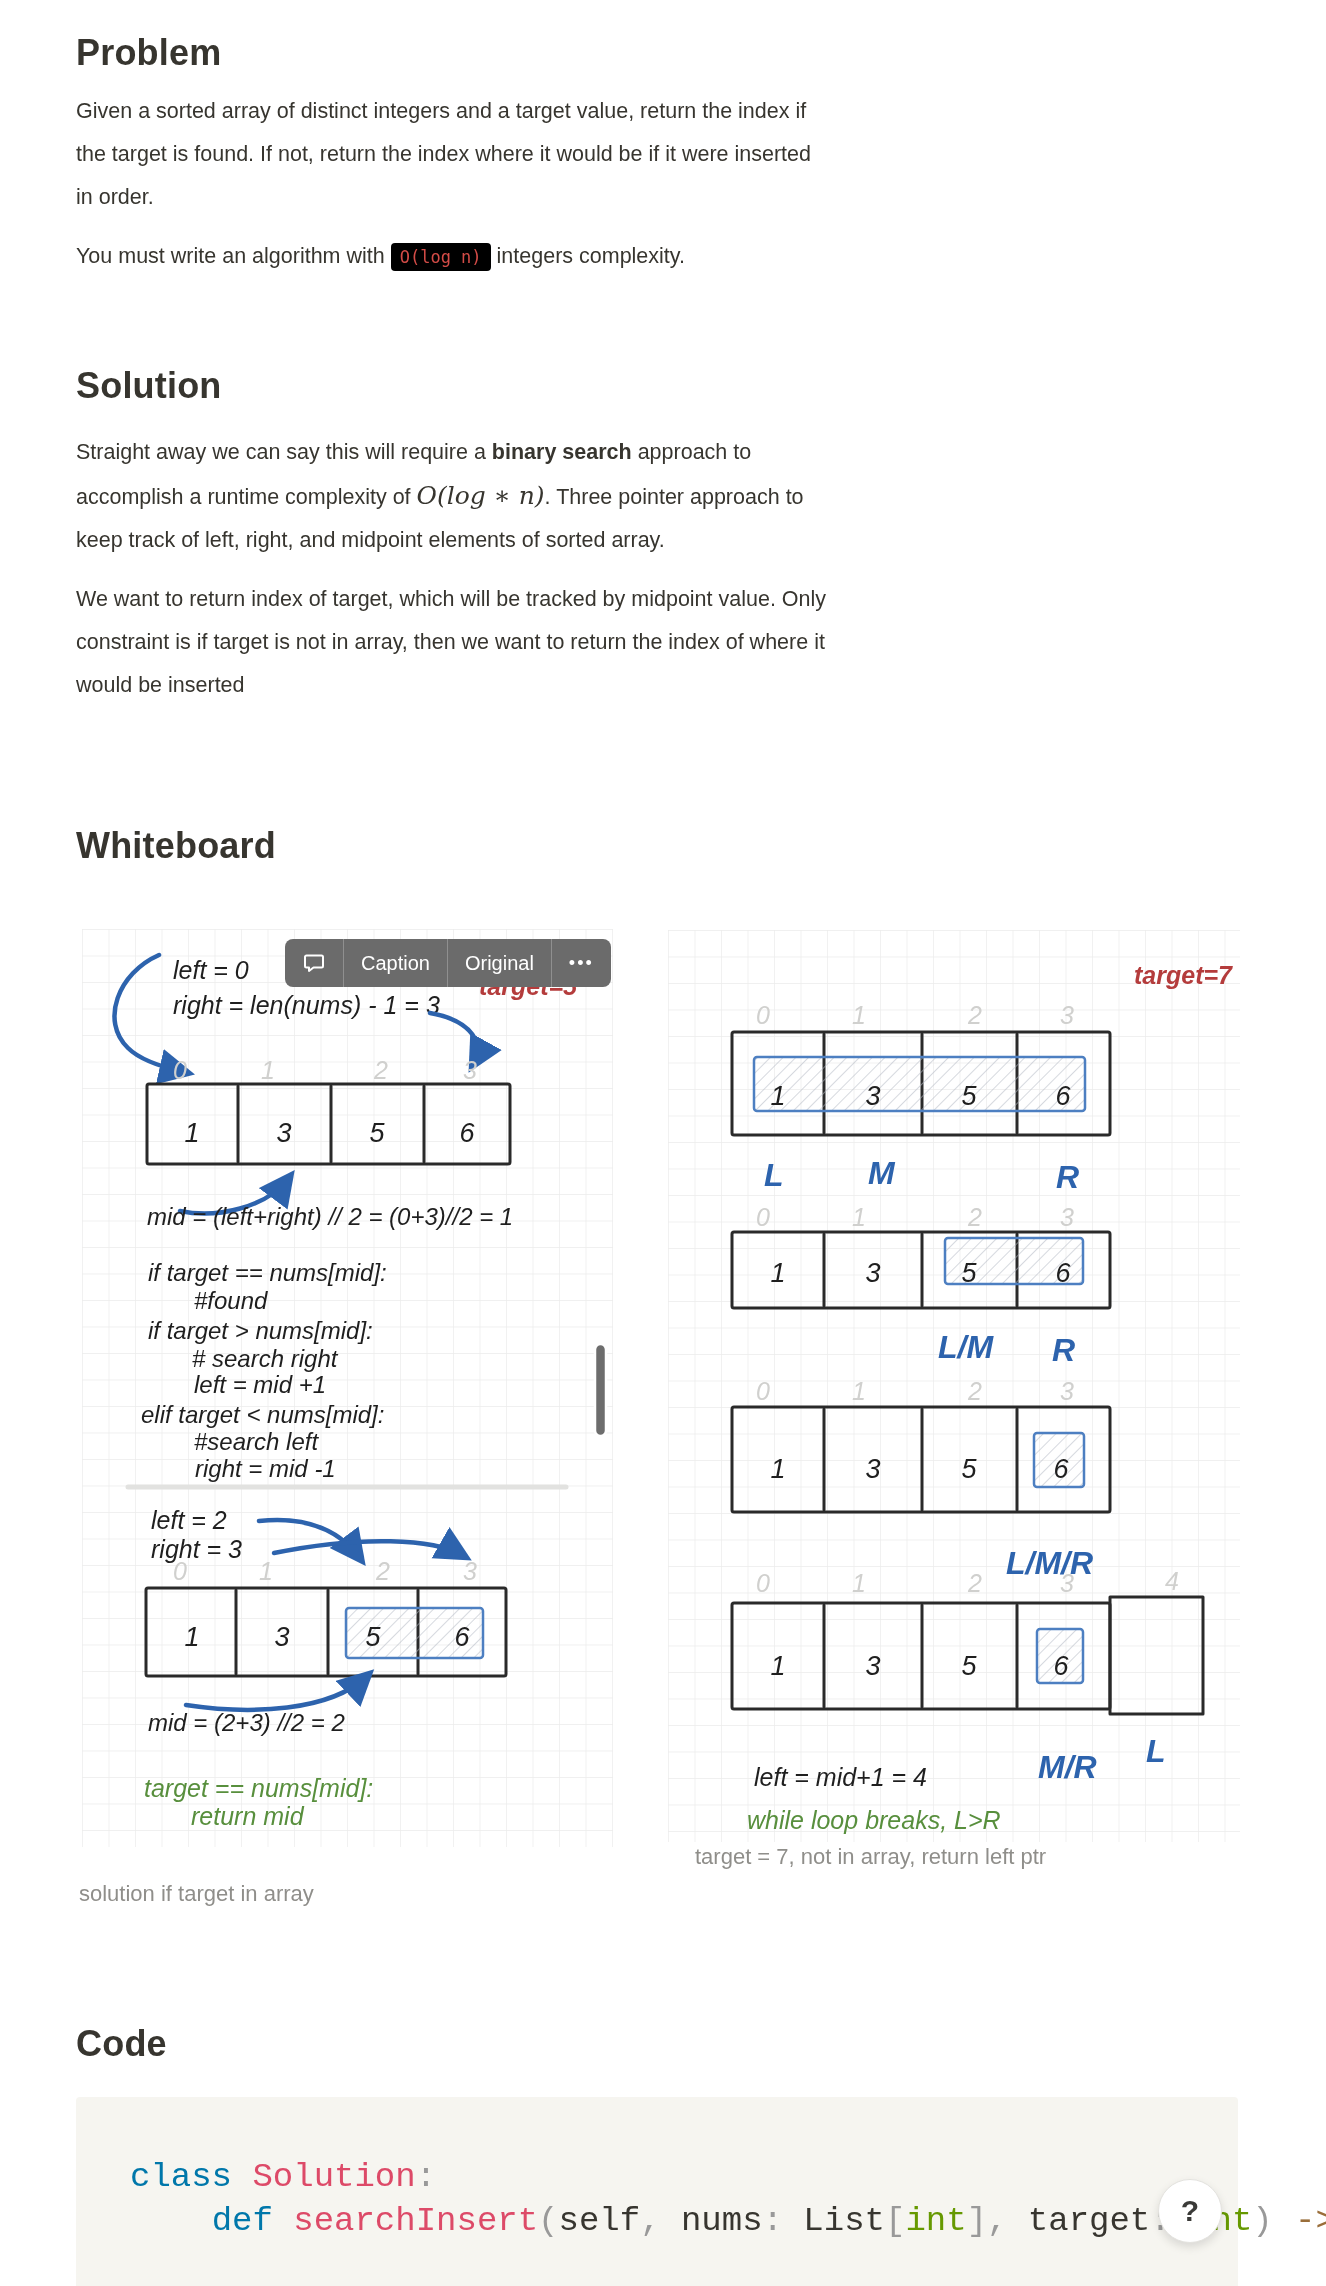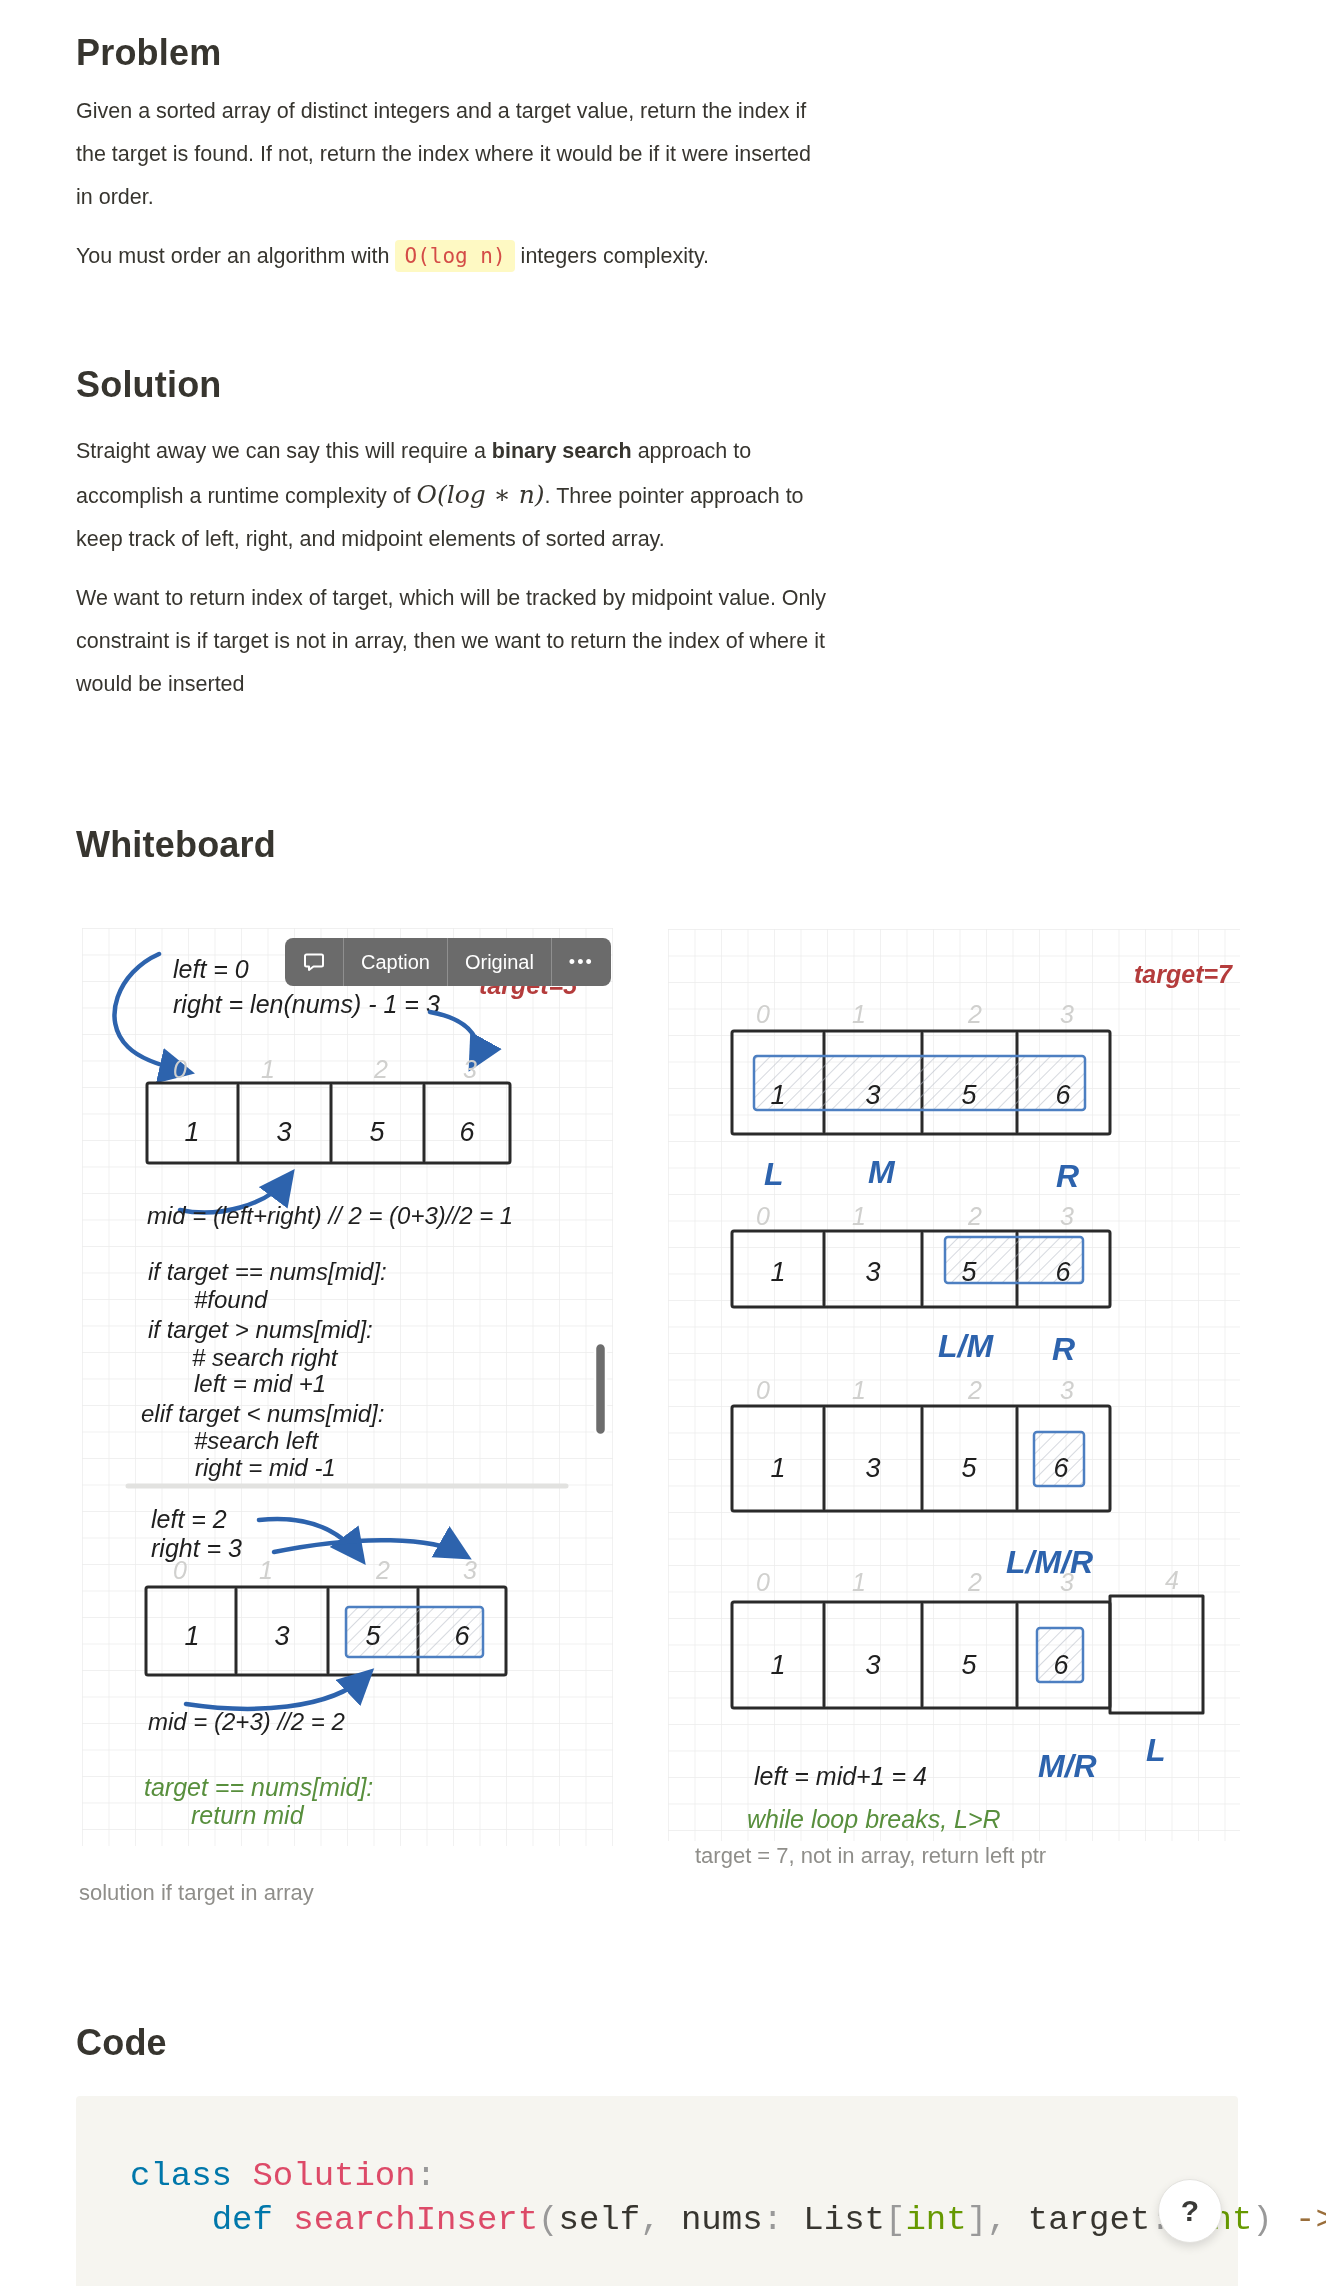--- a/index.html
+++ b/index.html
@@ -7,21 +7,21 @@
        font-family:"Liberation Sans",sans-serif;}
   .page{position:relative;padding:14px 76px 0;width:1174px;}
   h1{font-size:36px;font-weight:700;margin:0;color:#37352f;letter-spacing:.2px;}
   #h-problem{margin:18px 0 16px;}
   #h-solution{margin:86px 0 24px;}
   #h-whiteboard{margin:118px 0 0;}
   #h-code{margin:20px 0 32px;}
   p.body-text{font-size:21.5px;line-height:43px;margin:0;white-space:pre-line;}
   #p-problem-1{margin-bottom:16px;}
   #p-solution-1{margin-bottom:16px;}
-  .inline-code{font-family:"DejaVu Sans Mono",monospace;font-size:21px;background:#fef9c3;
+  .inline-code{font-family:"DejaVu Sans Mono",monospace;font-size:17px;background:#000000;
        color:#d44c47;border-radius:4px;padding:4px 9px;text-align:center;}
   .math{font-family:"DejaVu Serif",serif;font-style:italic;font-size:25px;margin-top:14px;}
   .bold{font-weight:700;}
 
   
   .wb-area{position:relative;height:1074px;margin-top:62px;}
   .wb{position:absolute;top:0;left:6px;}
   .wb-right{left:592px;top:1px;}
   .img-toolbar{position:absolute;left:209px;top:10px;height:48px;background:#6b6b6b;
        border-radius:8px;display:flex;align-items:center;color:#fff;overflow:hidden;}
@@ -64,21 +64,21 @@
 </style>
 </head>
 <body>
 
 <div class="page">
 
   <h1 id="h-problem">Problem</h1>
   <p class="body-text" id="p-problem-1">Given a sorted array of distinct integers and a target value, return the index if
 the target is found. If not, return the index where it would be if it were inserted
 in order.</p>
-  <p class="body-text" id="p-problem-2"><span>You must order an algorithm with </span><code class="inline-code">O(log n)</code><span> integers complexity.</span></p>
+  <p class="body-text" id="p-problem-2"><span>You must write an algorithm with </span><code class="inline-code">O(log n)</code><span> integers complexity.</span></p>
 
   <h1 id="h-solution">Solution</h1>
   <p class="body-text" id="p-solution-1"><span>Straight away we can say this will require a </span><span class="bold">binary search</span><span> approach to
 accomplish a runtime complexity of </span><span class="math">O(log ∗ n)</span><span>. Three pointer approach to
 keep track of left, right, and midpoint elements of sorted array.</span></p>
   <p class="body-text" id="p-solution-2">We want to return index of target, which will be tracked by midpoint value. Only
 constraint is if target is not in array, then we want to return the index of where it
 would be inserted</p>
 
   <h1 id="h-whiteboard">Whiteboard</h1>

